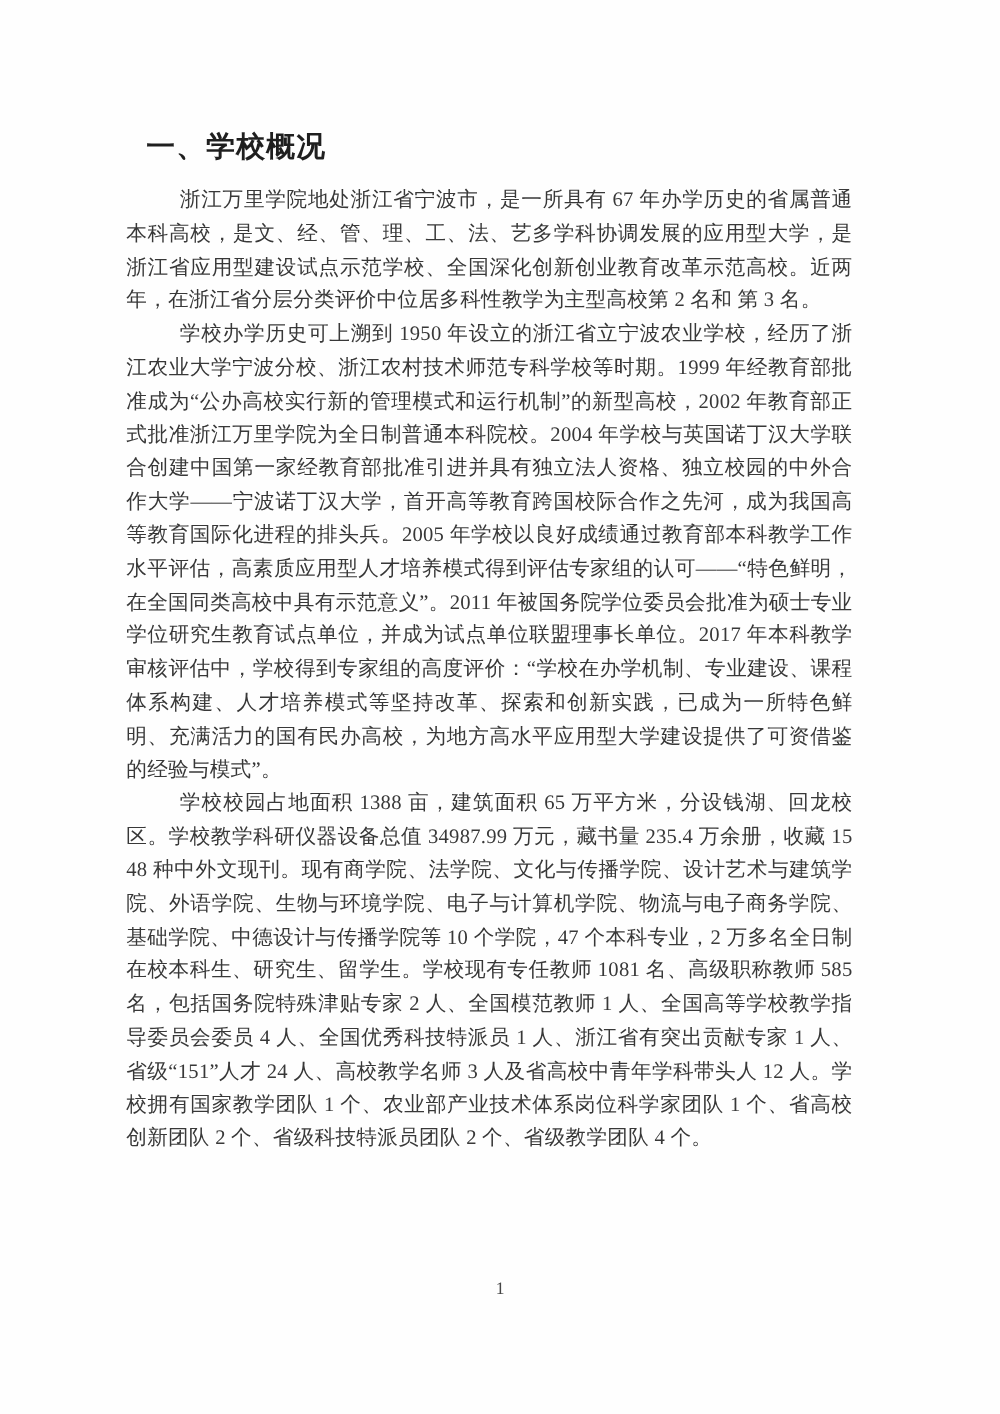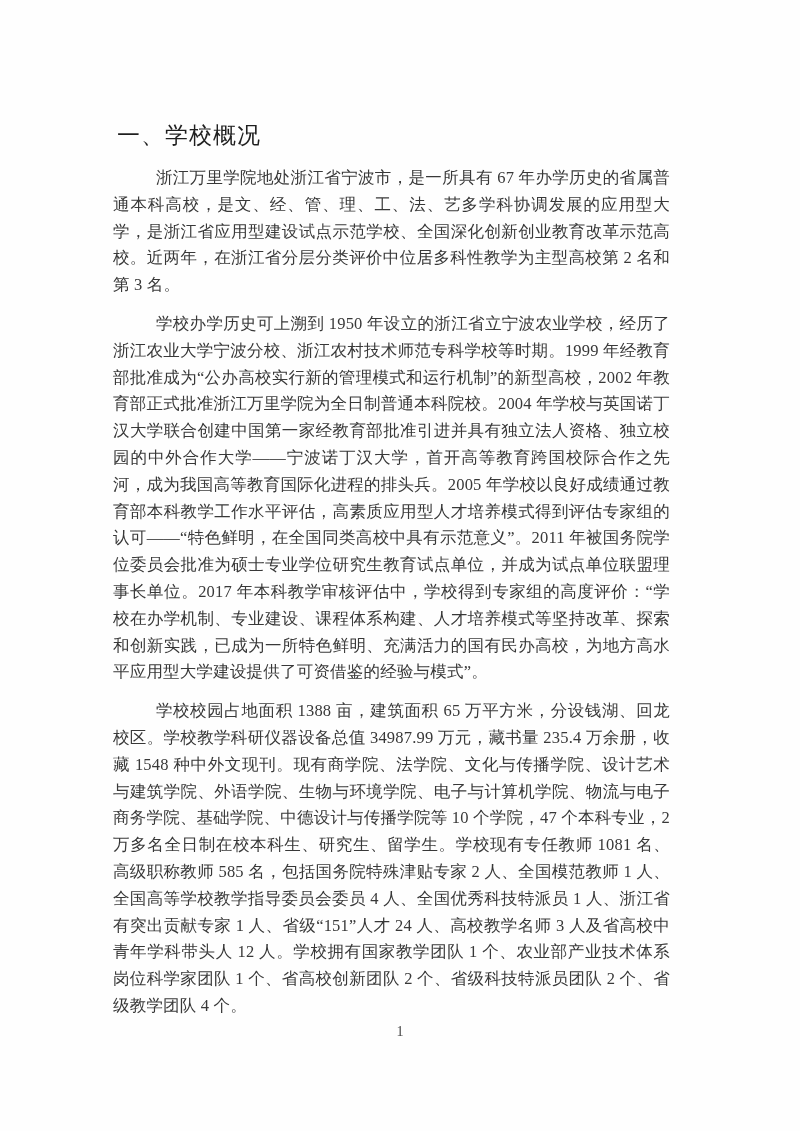--- a/index.html
+++ b/index.html
@@ -12,30 +12,30 @@
     width: 800px;
     height: 1131px;
     box-sizing: border-box;
     background: #fefefe;
     padding: 102px 118px 0 101px;
     overflow: hidden;
     font-family: "Liberation Serif", "DejaVu Serif", serif;
     color: #383838;
   }
   .section-heading {
-    margin: 18px 0 14px 16px;
+    margin: 0 0 14px 16px;
     font-family: "Liberation Sans", "DejaVu Sans", sans-serif;
-    font-weight: normal;
+    font-weight: bold;
     font-size: 23px;
     line-height: 31px;
     letter-spacing: 1px;
     color: #1f1f1f;
   }
   .doc-body p {
-    margin: 12px;
+    margin: 0;
     font-size: 16.5px;
     line-height: 26.8px;
     text-align: justify;
     text-justify: inter-ideograph;
     text-indent: 2.6em;
     letter-spacing: 0.2px;
     word-break: break-all;
   }
   .page-number {
     position: absolute;

